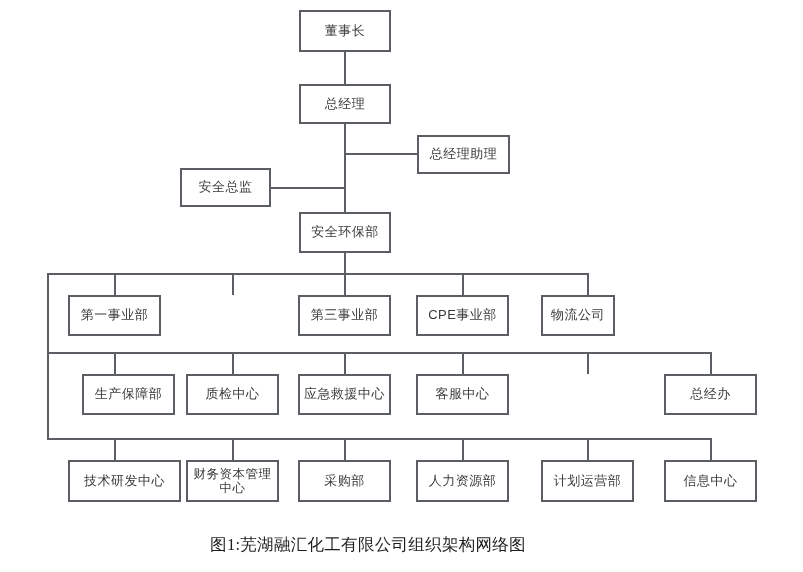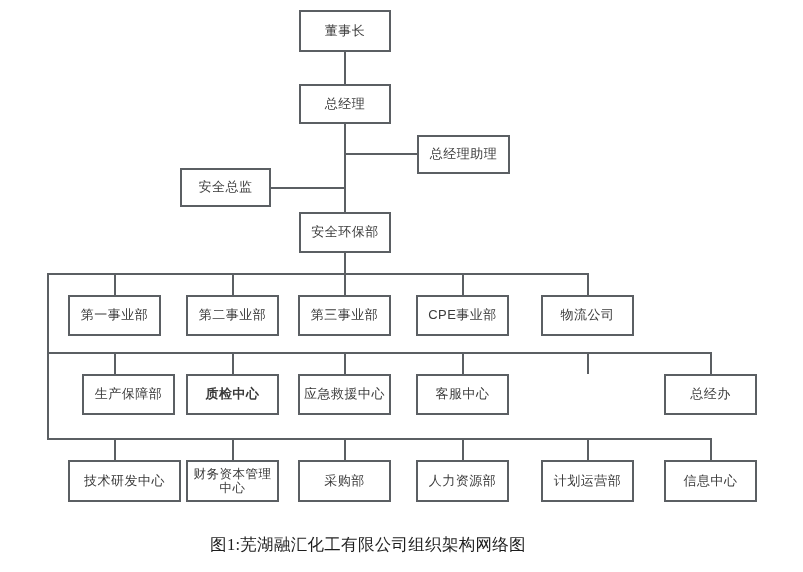--- a/index.html
+++ b/index.html
@@ -104,46 +104,43 @@
 
   <div class="line v" style="left:114px; top:273px; height:22px;"></div>
   <div class="line v" style="left:232px; top:273px; height:22px;"></div>
   <div class="line v" style="left:344px; top:253px; height:42px;"></div>
   <div class="line v" style="left:462px; top:273px; height:22px;"></div>
   <div class="line v" style="left:587px; top:273px; height:22px;"></div>
 
   <div class="node" style="left:68px; top:295px; width:93px; height:41px;">
     <span class="node-label">第一事业部</span>
   </div>
-  <div class="node" style="left:186px; top:295px; width:93px; height:41px;">
-    <span class="node-label">第二事业部</span>
-  </div>
   <div class="node" style="left:298px; top:295px; width:93px; height:41px;">
     <span class="node-label">第三事业部</span>
   </div>
   <div class="node" style="left:416px; top:295px; width:93px; height:41px;">
     <span class="node-label">CPE事业部</span>
   </div>
-  <div class="node" style="left:541px; top:295px; width:93px; height:41px;">
+  <div class="node" style="left:541px; top:295px; width:74px; height:41px;">
     <span class="node-label">物流公司</span>
   </div>
 
   <div class="line h" style="left:47px; top:352px; width:664px;"></div>
 
   <div class="line v" style="left:114px; top:352px; height:22px;"></div>
   <div class="line v" style="left:232px; top:352px; height:22px;"></div>
   <div class="line v" style="left:344px; top:352px; height:22px;"></div>
   <div class="line v" style="left:462px; top:352px; height:22px;"></div>
   <div class="line v" style="left:587px; top:352px; height:22px;"></div>
   <div class="line v" style="left:710px; top:352px; height:22px;"></div>
 
   <div class="node" style="left:68px; top:374px; width:93px; height:41px;margin-left:14px;">
     <span class="node-label">生产保障部</span>
   </div>
-  <div class="node" style="left:186px; top:374px; width:93px; height:41px;font-weight:bold;">
+  <div class="node" style="left:186px; top:374px; width:93px; height:41px;">
     <span class="node-label">质检中心</span>
   </div>
   <div class="node" style="left:298px; top:374px; width:93px; height:41px;">
     <span class="node-label">应急救援中心</span>
   </div>
   <div class="node" style="left:416px; top:374px; width:93px; height:41px;">
     <span class="node-label">客服中心</span>
   </div>
   <div class="node" style="left:664px; top:374px; width:93px; height:41px;">
     <span class="node-label">总经办</span>

